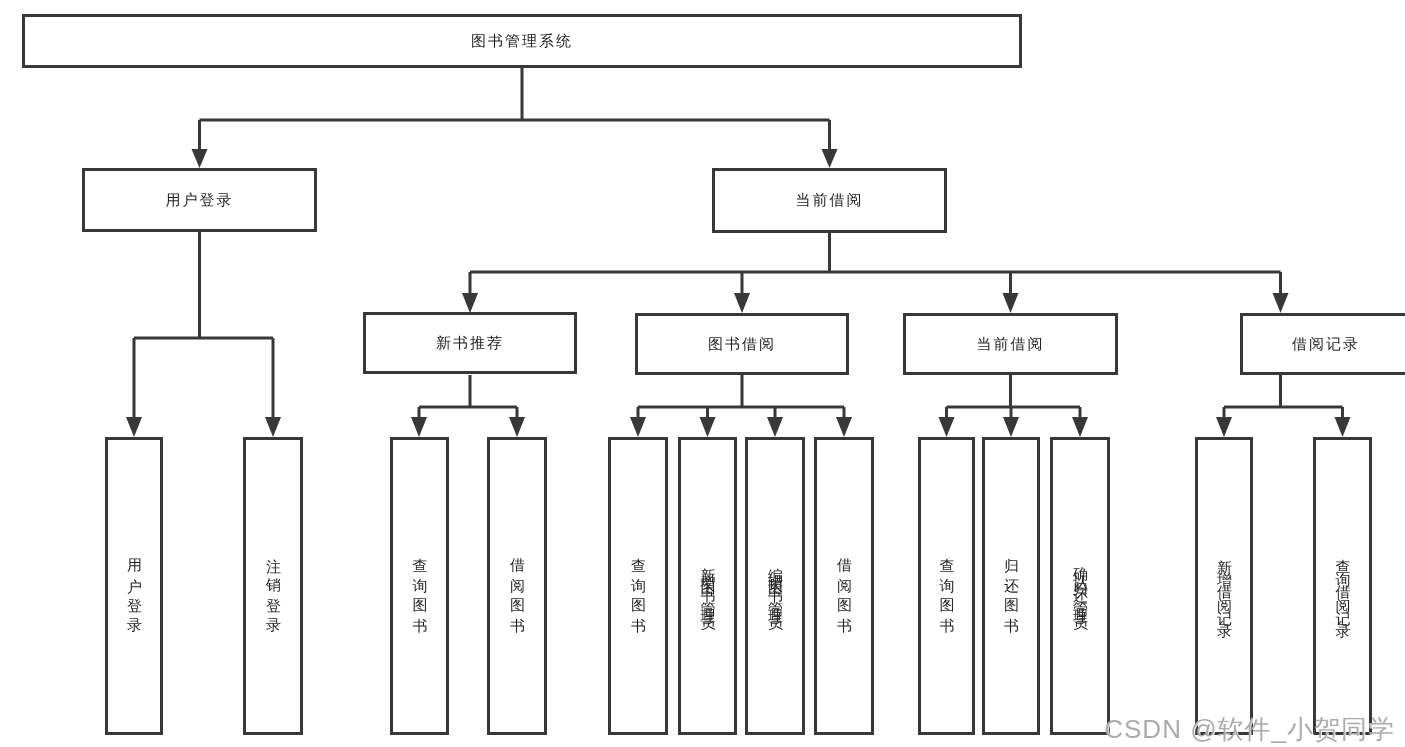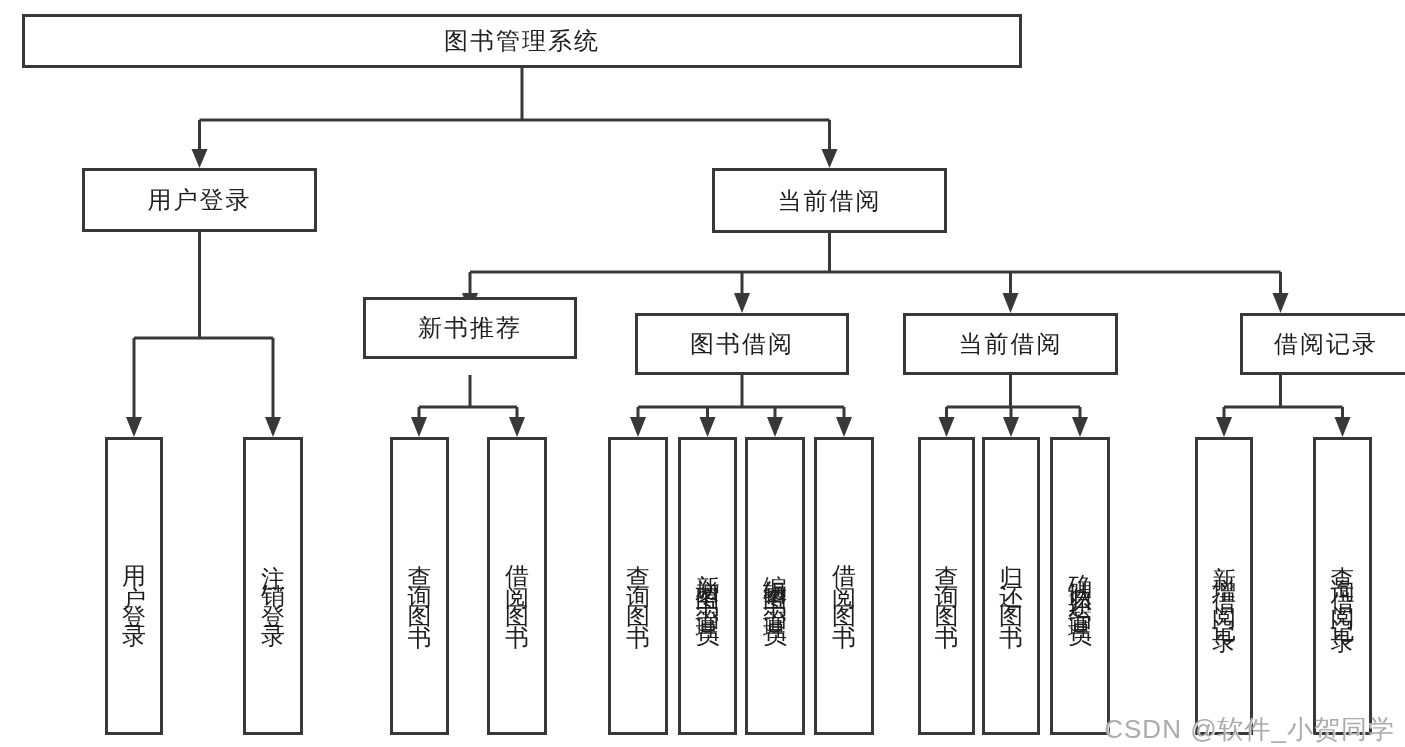--- a/index.html
+++ b/index.html
@@ -15,30 +15,30 @@
     font-family:"Liberation Sans","DejaVu Sans",sans-serif;overflow:hidden;
   }
   .connectors{position:absolute;left:0;top:0;z-index:1;}
   .connectors path{stroke:var(--line);stroke-width:3;fill:none;}
   .connectors polygon{fill:var(--line);stroke:none;}
   .box{
     position:absolute;box-sizing:border-box;border:3px solid var(--border);
     background:#fff;display:flex;align-items:center;justify-content:center;
     color:var(--text);z-index:2;
   }
-  .box span{font-size:24px;letter-spacing:2px;white-space:nowrap;}
+  .box span{font-size:15px;letter-spacing:2px;white-space:nowrap;}
   .box.v span{
     writing-mode:vertical-rl;text-orientation:mixed;
     letter-spacing:10px;white-space:normal;
   }
   
   #n-root{left:22px;top:14px;width:1000px;height:54px;}
   #n-user{left:82px;top:168px;width:235px;height:64px;}
   #n-mgmt{left:712px;top:168px;width:235px;height:65px;}
-  #n-s0{left:363px;top:297px;width:214px;height:62px;}
+  #n-s0{left:363px;top:312px;width:214px;height:62px;}
   #n-s1{left:635px;top:313px;width:214px;height:62px;}
   #n-s2{left:903px;top:313px;width:215px;height:62px;}
   #n-s3{left:1240px;top:313px;width:172px;height:62px;}
   .box.v{top:437px;height:298px;}
   #n-u0{left:105px;width:58px;}
   #n-u1{left:243px;width:60px;}
   #n-s0c0{left:390px;width:59px;}
   #n-s0c1{left:487px;width:60px;}
   #n-s1c0{left:608px;width:60px;}
   #n-s1c1{left:678px;width:59px;}

